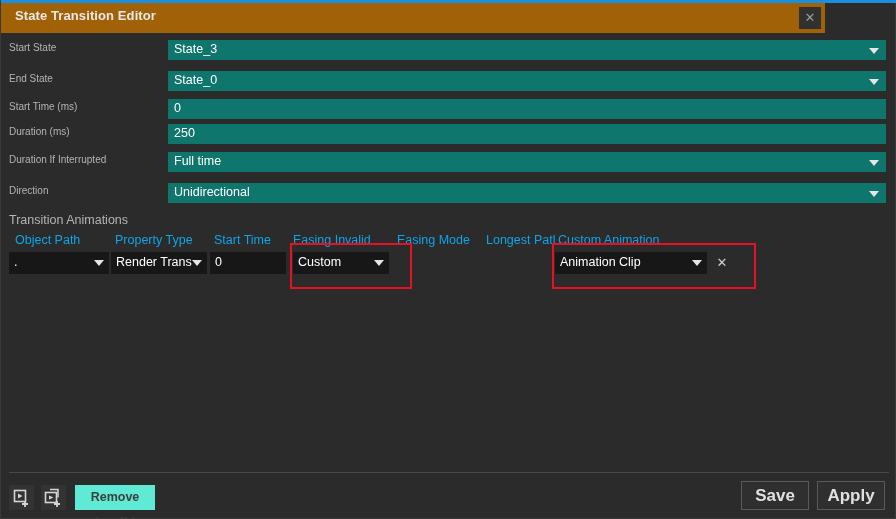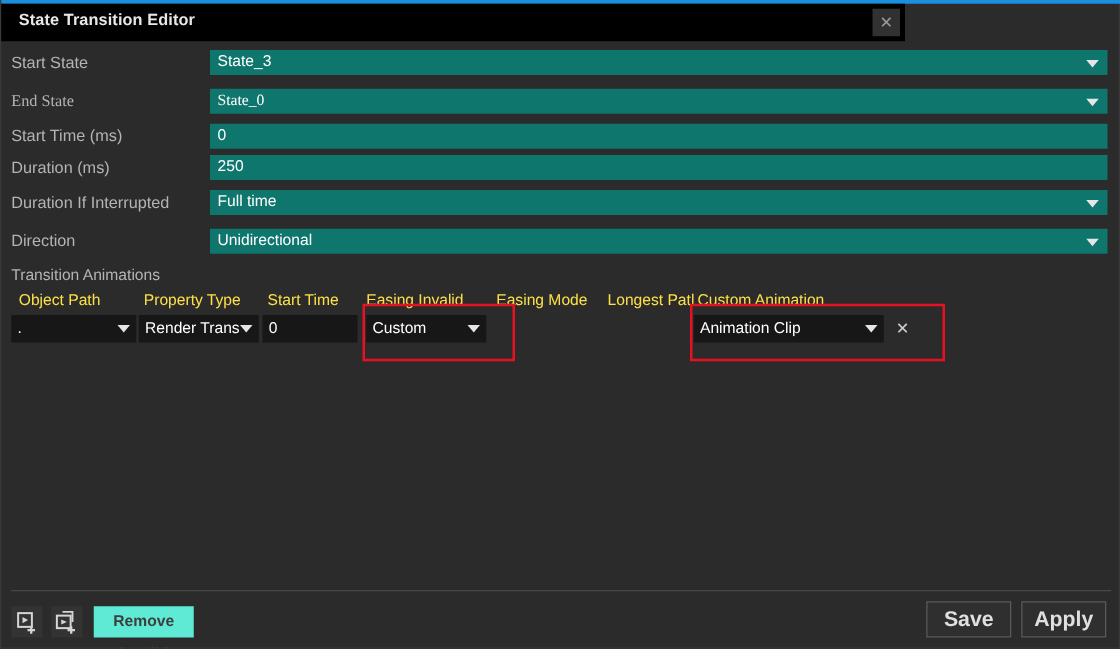--- a/index.html
+++ b/index.html
@@ -31,23 +31,23 @@
   #accent-bar {
     position: absolute;
     left: 0; top: 0;
     width: 896px;
     height: 3px;
     background: #1a8fe0;
   }
   #titlebar {
     position: absolute;
     left: 0; top: 3px;
-    width: 723px;
+    width: 824px;
     height: 30px;
-    background: #000000;
+    background: #a16207;
   }
   #title-text {
     position: absolute;
     left: 14px;
     top: 5px;
     font-size: 13px;
     color: #e8e8e8;
     font-weight: bold;
     letter-spacing: 0.1px;
   }
@@ -69,21 +69,21 @@
   .prop-row {
     position: absolute;
     left: 0;
     width: 896px;
     height: 22px;
   }
   .prop-label {
     position: absolute;
     left: 8px;
     top: 2px;
-    font-size: 13px;
+    font-size: 10px;
     color: #b4b4b4;
     white-space: nowrap;
   }
   .prop-field {
     position: absolute;
     left: 167px;
     top: 0px;
     width: 718px;
     height: 20px;
     background: #0f766e;
@@ -113,21 +113,21 @@
     position: absolute;
     left: 8px;
     top: 213px;
     font-size: 12.5px;
     color: #b4b4b4;
   }
   .col-head {
     position: absolute;
     top: 233px;
     font-size: 12.5px;
-    color: #fde047;
+    color: #0ea5e9;
     white-space: nowrap;
   }
 
   
   .widget {
     position: absolute;
     top: 252px;
     height: 22px;
     background: #171717;
     box-sizing: border-box;
@@ -229,21 +229,21 @@
   </div>
 
   <div class="prop-row" style="top:40px;">
     <div class="prop-label">Start State</div>
     <div class="prop-field">
       <div class="prop-value">State_3</div>
       <div class="caret"></div>
     </div>
   </div>
 
-  <div class="prop-row" style="top:71px;font-family:Liberation Serif, serif;">
+  <div class="prop-row" style="top:71px;">
     <div class="prop-label">End State</div>
     <div class="prop-field">
       <div class="prop-value">State_0</div>
       <div class="caret"></div>
     </div>
   </div>
 
   <div class="prop-row" style="top:99px;">
     <div class="prop-label">Start Time (ms)</div>
     <div class="prop-field">

